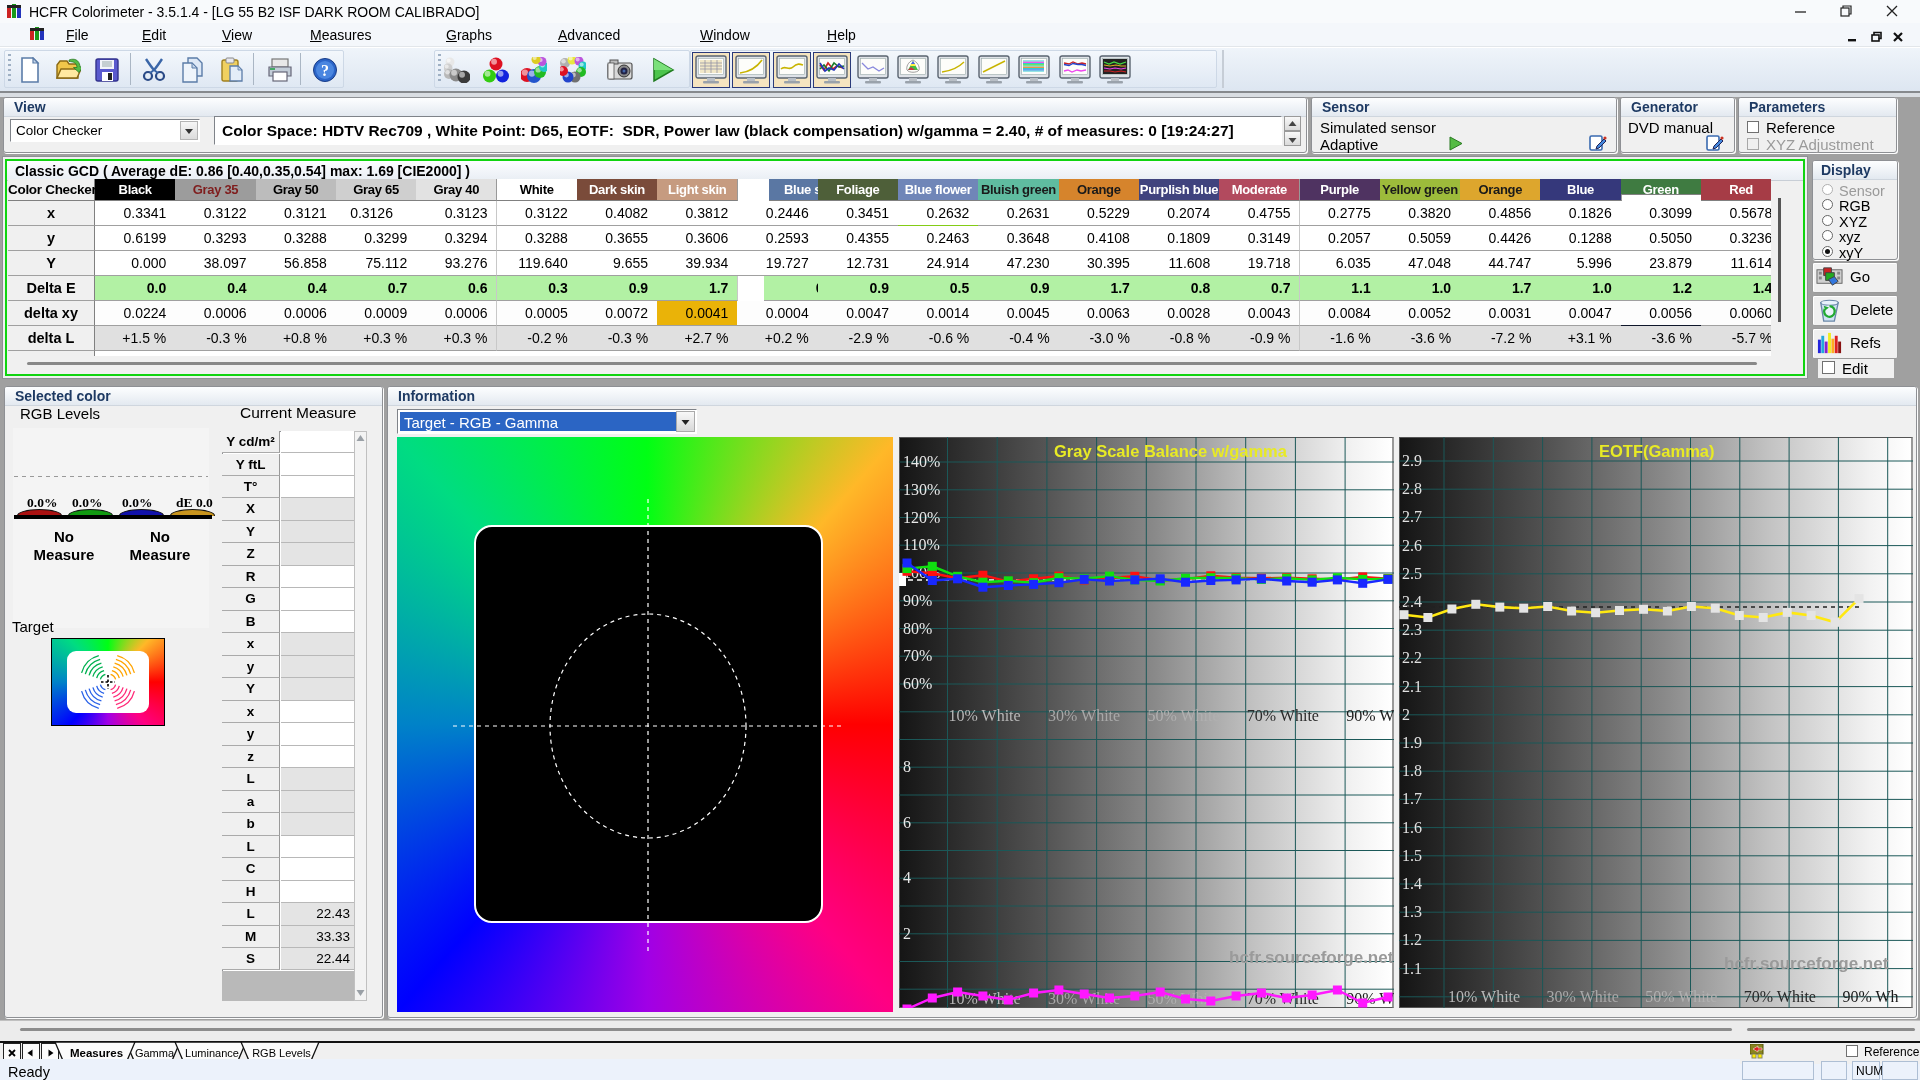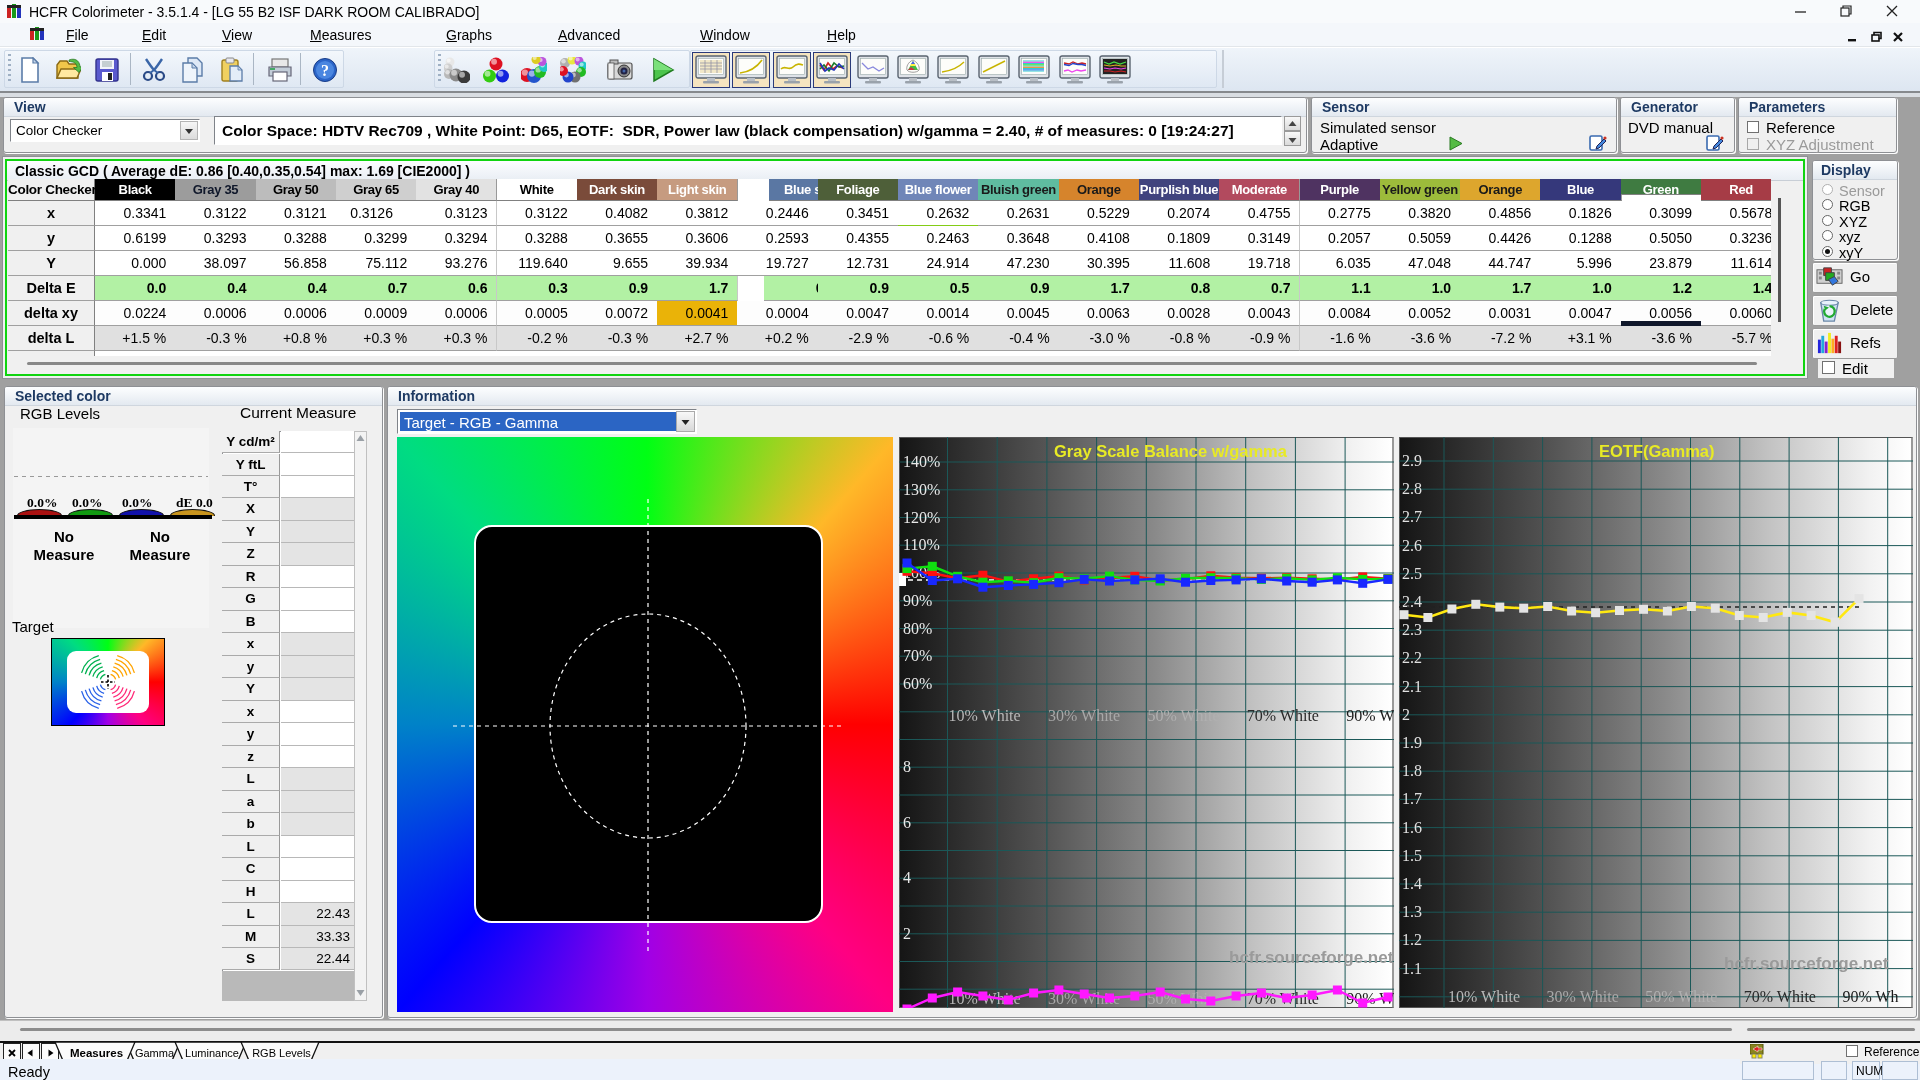--- a/index.html
+++ b/index.html
@@ -309,21 +309,21 @@
 <div class="abs" style="left:1747px;top:121px;width:12px;height:12px;background:#fff;border:1px solid #707070;"></div>
 <div class="abs" style="left:1766px;top:119px;font-size:15px;">Reference</div>
 <div class="abs" style="left:1747px;top:138px;width:12px;height:12px;background:#f0f0f0;border:1px solid #a8a8a8;"></div>
 <div class="abs" style="left:1766px;top:136px;font-size:15px;color:#9a9a9a;">XYZ Adjustment</div>
 <div class="abs" style="left:2px;top:156px;width:1806px;height:223px;background:#f0f0f0;border:1px solid #8e9094;"></div>
 <div class="abs" style="left:5px;top:159px;width:1800px;height:217px;border:2px solid #10d410;background:#f0f0f0;"></div>
 <div class="abs" style="left:7px;top:161px;width:1796px;height:20px;background:linear-gradient(#fcfdff,#e9eef4);border-bottom:1px solid #c8ced6;font-size:14px;font-weight:bold;padding-left:8px;line-height:20px;">Classic GCD ( Average dE: 0.86 [0.40,0.35,0.54] max: 1.69 [CIE2000] )</div>
 <div class="abs" style="left:8px;top:179px;width:1763px;height:177px;overflow:hidden;background:#fff;">
 <div class="abs" style="left:0;top:0;width:87px;height:22px;background:#f0f0f0;border-right:1px solid #808080;border-bottom:1px solid #808080;font-weight:bold;font-size:13.5px;letter-spacing:-0.3px;white-space:nowrap;text-align:center;line-height:22px;">Color Checker</div>
 <div class="abs" style="left:87.0px;top:0;width:81.3px;height:22px;background:#000000;color:#ffffff;border-right:1px solid #999;border-bottom:1px solid #808080;font-weight:bold;font-size:13px;letter-spacing:-0.3px;white-space:nowrap;overflow:hidden;text-align:center;line-height:22px;">Black</div>
-<div class="abs" style="left:167.3px;top:0;width:81.3px;height:22px;background:#9c9c9c;color:#0f172a;border-right:1px solid #999;border-bottom:1px solid #808080;font-weight:bold;font-size:13px;letter-spacing:-0.3px;white-space:nowrap;overflow:hidden;text-align:center;line-height:22px;">Gray 35</div>
+<div class="abs" style="left:167.3px;top:0;width:81.3px;height:22px;background:#9c9c9c;color:#7f1d1d;border-right:1px solid #999;border-bottom:1px solid #808080;font-weight:bold;font-size:13px;letter-spacing:-0.3px;white-space:nowrap;overflow:hidden;text-align:center;line-height:22px;">Gray 35</div>
 <div class="abs" style="left:247.6px;top:0;width:81.3px;height:22px;background:#bcbcbc;color:#000000;border-right:1px solid #999;border-bottom:1px solid #808080;font-weight:bold;font-size:13px;letter-spacing:-0.3px;white-space:nowrap;overflow:hidden;text-align:center;line-height:22px;">Gray 50</div>
 <div class="abs" style="left:327.9px;top:0;width:81.3px;height:22px;background:#cfcfcf;color:#000000;border-right:1px solid #999;border-bottom:1px solid #808080;font-weight:bold;font-size:13px;letter-spacing:-0.3px;white-space:nowrap;overflow:hidden;text-align:center;line-height:22px;">Gray 65</div>
 <div class="abs" style="left:408.2px;top:0;width:81.3px;height:22px;background:#e2e2e2;color:#000000;border-right:1px solid #999;border-bottom:1px solid #808080;font-weight:bold;font-size:13px;letter-spacing:-0.3px;white-space:nowrap;overflow:hidden;text-align:center;line-height:22px;">Gray 40</div>
 <div class="abs" style="left:488.5px;top:0;width:81.3px;height:22px;background:#ffffff;color:#000000;border-right:1px solid #999;border-bottom:1px solid #808080;font-weight:bold;font-size:13px;letter-spacing:-0.3px;white-space:nowrap;overflow:hidden;text-align:center;line-height:22px;">White</div>
 <div class="abs" style="left:568.8px;top:0;width:81.3px;height:22px;background:#7a4b3a;color:#ffffff;border-right:1px solid #999;border-bottom:1px solid #808080;font-weight:bold;font-size:13px;letter-spacing:-0.3px;white-space:nowrap;overflow:hidden;text-align:center;line-height:22px;">Dark skin</div>
 <div class="abs" style="left:649.1px;top:0;width:81.3px;height:22px;background:#c69b80;color:#ffffff;border-right:1px solid #999;border-bottom:1px solid #808080;font-weight:bold;font-size:13px;letter-spacing:-0.3px;white-space:nowrap;overflow:hidden;text-align:center;line-height:22px;">Light skin</div>
 <div class="abs" style="left:729.4px;top:0;width:81.3px;height:22px;background:#5a77a3;color:#ffffff;border-right:1px solid #999;border-bottom:1px solid #808080;font-weight:bold;font-size:13px;letter-spacing:-0.3px;white-space:nowrap;overflow:hidden;text-align:center;line-height:22px;margin-left:32px;">Blue sky</div>
 <div class="abs" style="left:809.7px;top:0;width:81.3px;height:22px;background:#4e5f39;color:#ffffff;border-right:1px solid #999;border-bottom:1px solid #808080;font-weight:bold;font-size:13px;letter-spacing:-0.3px;white-space:nowrap;overflow:hidden;text-align:center;line-height:22px;">Foliage</div>
 <div class="abs" style="left:890.0px;top:0;width:81.3px;height:22px;background:#7086b8;color:#ffffff;border-right:1px solid #999;border-bottom:1px solid #808080;font-weight:bold;font-size:13px;letter-spacing:-0.3px;white-space:nowrap;overflow:hidden;text-align:center;line-height:22px;">Blue flower</div>
 <div class="abs" style="left:970.3px;top:0;width:81.3px;height:22px;background:#5fbca0;color:#1a1a1a;border-right:1px solid #999;border-bottom:1px solid #808080;font-weight:bold;font-size:13px;letter-spacing:-0.3px;white-space:nowrap;overflow:hidden;text-align:center;line-height:22px;">Bluish green</div>
@@ -437,21 +437,21 @@
 <div class="abs" style="left:809.7px;top:122px;width:81.3px;height:25px;background:#fdfdfd;border-right:1px solid #c8c8c8;border-bottom:1px solid #a0a0a0;font-weight:normal;font-size:14px;text-align:right;line-height:24px;padding-right:9px;">0.0047</div>
 <div class="abs" style="left:890.0px;top:122px;width:81.3px;height:25px;background:#fdfdfd;border-right:1px solid #c8c8c8;border-bottom:1px solid #a0a0a0;font-weight:normal;font-size:14px;text-align:right;line-height:24px;padding-right:9px;">0.0014</div>
 <div class="abs" style="left:970.3px;top:122px;width:81.3px;height:25px;background:#fdfdfd;border-right:1px solid #c8c8c8;border-bottom:1px solid #a0a0a0;font-weight:normal;font-size:14px;text-align:right;line-height:24px;padding-right:9px;">0.0045</div>
 <div class="abs" style="left:1050.6px;top:122px;width:81.3px;height:25px;background:#fdfdfd;border-right:1px solid #c8c8c8;border-bottom:1px solid #a0a0a0;font-weight:normal;font-size:14px;text-align:right;line-height:24px;padding-right:9px;">0.0063</div>
 <div class="abs" style="left:1130.9px;top:122px;width:81.3px;height:25px;background:#fdfdfd;border-right:1px solid #c8c8c8;border-bottom:1px solid #a0a0a0;font-weight:normal;font-size:14px;text-align:right;line-height:24px;padding-right:9px;">0.0028</div>
 <div class="abs" style="left:1211.2px;top:122px;width:81.3px;height:25px;background:#fdfdfd;border-right:1px solid #c8c8c8;border-bottom:1px solid #a0a0a0;font-weight:normal;font-size:14px;text-align:right;line-height:24px;padding-right:9px;">0.0043</div>
 <div class="abs" style="left:1291.5px;top:122px;width:81.3px;height:25px;background:#fdfdfd;border-right:1px solid #c8c8c8;border-bottom:1px solid #a0a0a0;font-weight:normal;font-size:14px;text-align:right;line-height:24px;padding-right:9px;">0.0084</div>
 <div class="abs" style="left:1371.8px;top:122px;width:81.3px;height:25px;background:#fdfdfd;border-right:1px solid #c8c8c8;border-bottom:1px solid #a0a0a0;font-weight:normal;font-size:14px;text-align:right;line-height:24px;padding-right:9px;">0.0052</div>
 <div class="abs" style="left:1452.1px;top:122px;width:81.3px;height:25px;background:#fdfdfd;border-right:1px solid #c8c8c8;border-bottom:1px solid #a0a0a0;font-weight:normal;font-size:14px;text-align:right;line-height:24px;padding-right:9px;">0.0031</div>
 <div class="abs" style="left:1532.4px;top:122px;width:81.3px;height:25px;background:#fdfdfd;border-right:1px solid #c8c8c8;border-bottom:1px solid #a0a0a0;font-weight:normal;font-size:14px;text-align:right;line-height:24px;padding-right:9px;">0.0047</div>
-<div class="abs" style="left:1612.7px;top:122px;width:81.3px;height:25px;background:#fdfdfd;border-right:1px solid #c8c8c8;border-bottom:5px solid #0f172a;font-weight:normal;font-size:14px;text-align:right;line-height:24px;padding-right:9px;">0.0056</div>
+<div class="abs" style="left:1612.7px;top:122px;width:81.3px;height:25px;background:#fdfdfd;border-right:1px solid #c8c8c8;border-bottom:1px solid #0f172a;font-weight:normal;font-size:14px;text-align:right;line-height:24px;padding-right:9px;">0.0056</div>
 <div class="abs" style="left:1693.0px;top:122px;width:81.3px;height:25px;background:#fdfdfd;border-right:1px solid #c8c8c8;border-bottom:1px solid #a0a0a0;font-weight:normal;font-size:14px;text-align:right;line-height:24px;padding-right:9px;">0.0060</div>
 <div class="abs" style="left:0;top:147px;width:87px;height:25px;background:#f0f0f0;border-right:1px solid #808080;border-bottom:1px solid #a0a0a0;font-weight:bold;font-size:14.5px;text-align:center;line-height:24px;">delta L</div>
 <div class="abs" style="left:87.0px;top:147px;width:81.3px;height:25px;background:#e0e0e0;border-right:1px solid #c8c8c8;border-bottom:1px solid #a0a0a0;font-weight:normal;font-size:14px;text-align:right;line-height:24px;padding-right:9px;">+1.5 %</div>
 <div class="abs" style="left:167.3px;top:147px;width:81.3px;height:25px;background:#e0e0e0;border-right:1px solid #c8c8c8;border-bottom:1px solid #a0a0a0;font-weight:normal;font-size:14px;text-align:right;line-height:24px;padding-right:9px;">-0.3 %</div>
 <div class="abs" style="left:247.6px;top:147px;width:81.3px;height:25px;background:#e0e0e0;border-right:1px solid #c8c8c8;border-bottom:1px solid #a0a0a0;font-weight:normal;font-size:14px;text-align:right;line-height:24px;padding-right:9px;">+0.8 %</div>
 <div class="abs" style="left:327.9px;top:147px;width:81.3px;height:25px;background:#e0e0e0;border-right:1px solid #c8c8c8;border-bottom:1px solid #a0a0a0;font-weight:normal;font-size:14px;text-align:right;line-height:24px;padding-right:9px;">+0.3 %</div>
 <div class="abs" style="left:408.2px;top:147px;width:81.3px;height:25px;background:#e0e0e0;border-right:1px solid #c8c8c8;border-bottom:1px solid #a0a0a0;font-weight:normal;font-size:14px;text-align:right;line-height:24px;padding-right:9px;">+0.3 %</div>
 <div class="abs" style="left:488.5px;top:147px;width:81.3px;height:25px;background:#e0e0e0;border-right:1px solid #c8c8c8;border-bottom:1px solid #a0a0a0;font-weight:normal;font-size:14px;text-align:right;line-height:24px;padding-right:9px;">-0.2 %</div>
 <div class="abs" style="left:568.8px;top:147px;width:81.3px;height:25px;background:#e0e0e0;border-right:1px solid #c8c8c8;border-bottom:1px solid #a0a0a0;font-weight:normal;font-size:14px;text-align:right;line-height:24px;padding-right:9px;">-0.3 %</div>
 <div class="abs" style="left:649.1px;top:147px;width:81.3px;height:25px;background:#e0e0e0;border-right:1px solid #c8c8c8;border-bottom:1px solid #a0a0a0;font-weight:normal;font-size:14px;text-align:right;line-height:24px;padding-right:9px;">+2.7 %</div>

